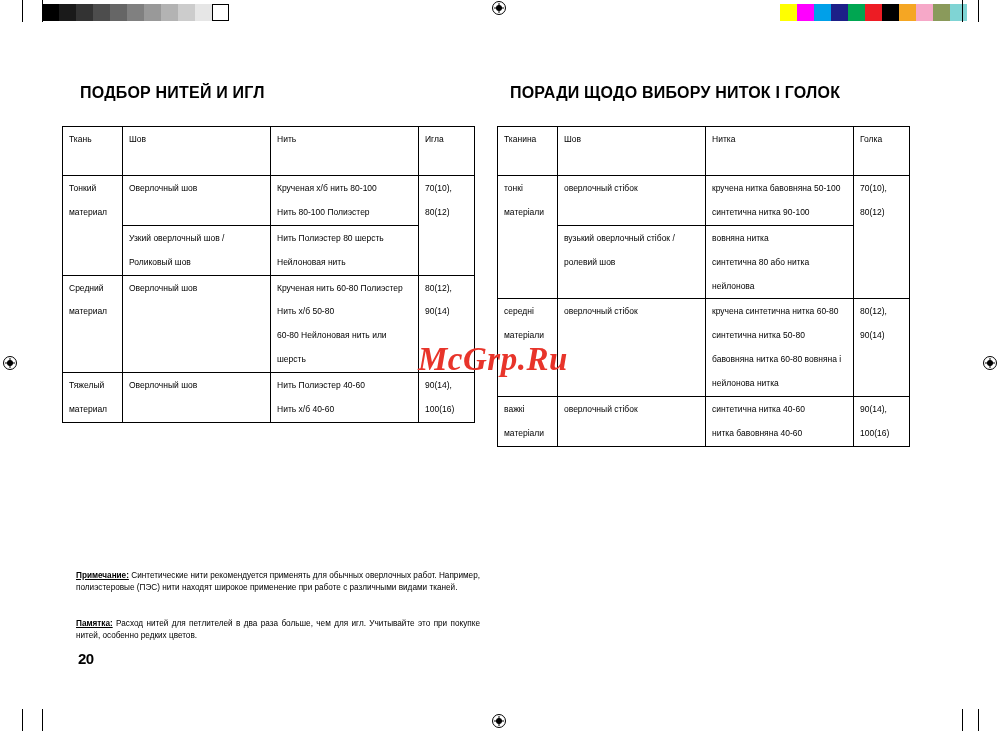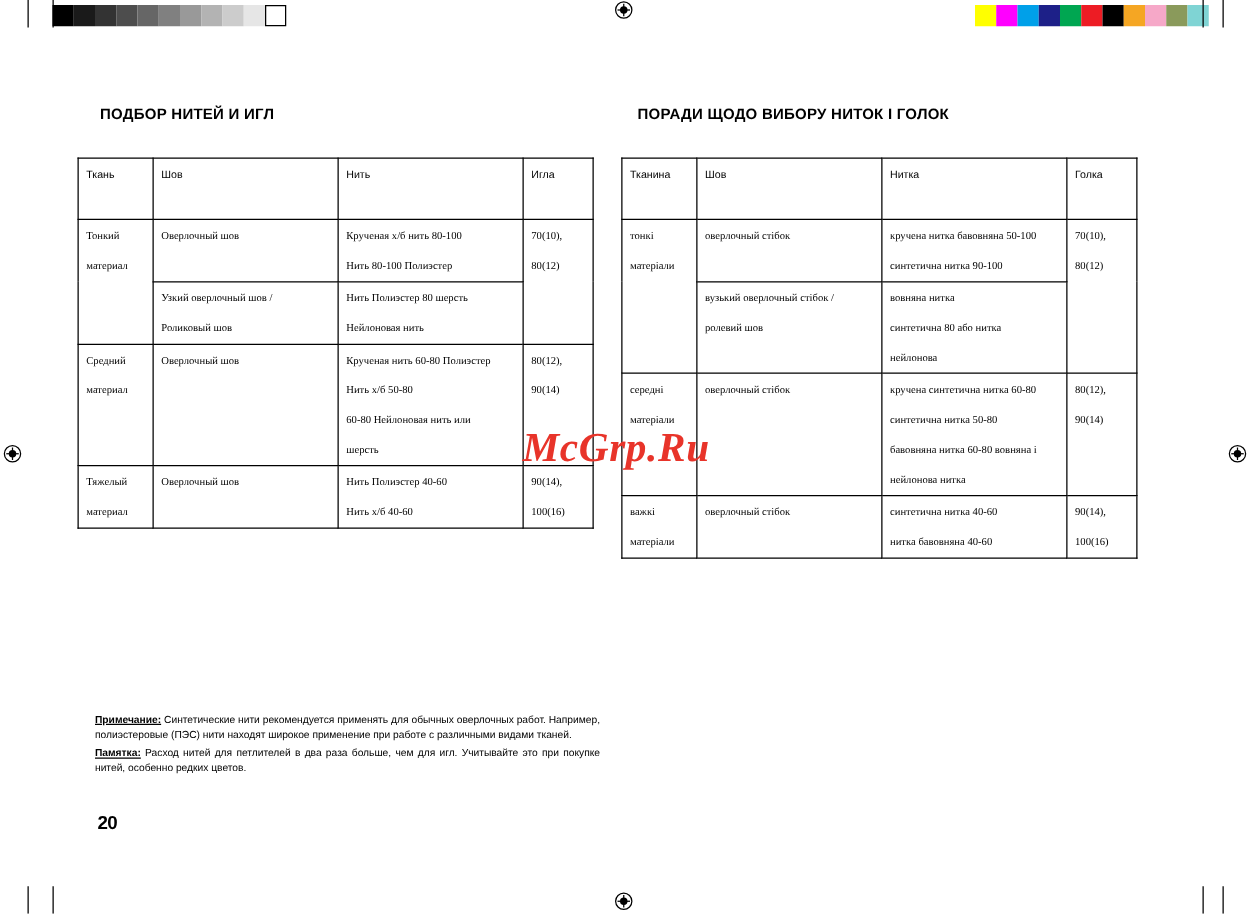--- a/index.html
+++ b/index.html
@@ -70,21 +70,21 @@
     height: 17px;
   }
   .swatch-strip .sw.outline {
     box-sizing: border-box;
     border: 1px solid #000;
   }
 
   
   .section-title {
     position: absolute;
-    font-size: 12px;
+    font-size: 16px;
     font-weight: bold;
     letter-spacing: 0.2px;
   }
   #title-ru { left: 80px; top: 84px; }
   #title-ua { left: 510px; top: 84px; }
 
   
   .tbl {
     position: absolute;
     border-collapse: collapse;
@@ -96,21 +96,20 @@
     border: 1px solid #000;
     vertical-align: top;
     padding: 5px 5px 5px 6px;
     font-size: 8.5px;
   }
   .tbl td.hdr {
     height: 38px;
   }
   .tbl td p {
     margin: 0 0 9px 0;
-    font-family: Liberation Serif, serif;
   }
   .tbl td p:last-child {
     margin-bottom: 0;
   }
 
   #table-ru { left: 62px; top: 126px; width: 412px; }
   #table-ua { left: 497px; top: 126px; width: 412px; }
 
   
   #watermark {
@@ -129,21 +128,21 @@
   
   .notes {
     position: absolute;
     width: 404px;
     font-size: 8.2px;
     line-height: 1.45;
     text-align: justify;
   }
   #notes-ru { left: 76px; top: 570px; }
   #notes-ua { left: 504px; top: 570px; }
-  .notes .para { margin-bottom: 3px; }
+  .notes .para { margin-bottom: 24px; }
   .notes .para:last-child { margin-bottom: 0; }
   .notes .lead {
     font-weight: bold;
     text-decoration: underline;
   }
 
   #page-number {
     position: absolute;
     left: 78px;
     top: 650px;

